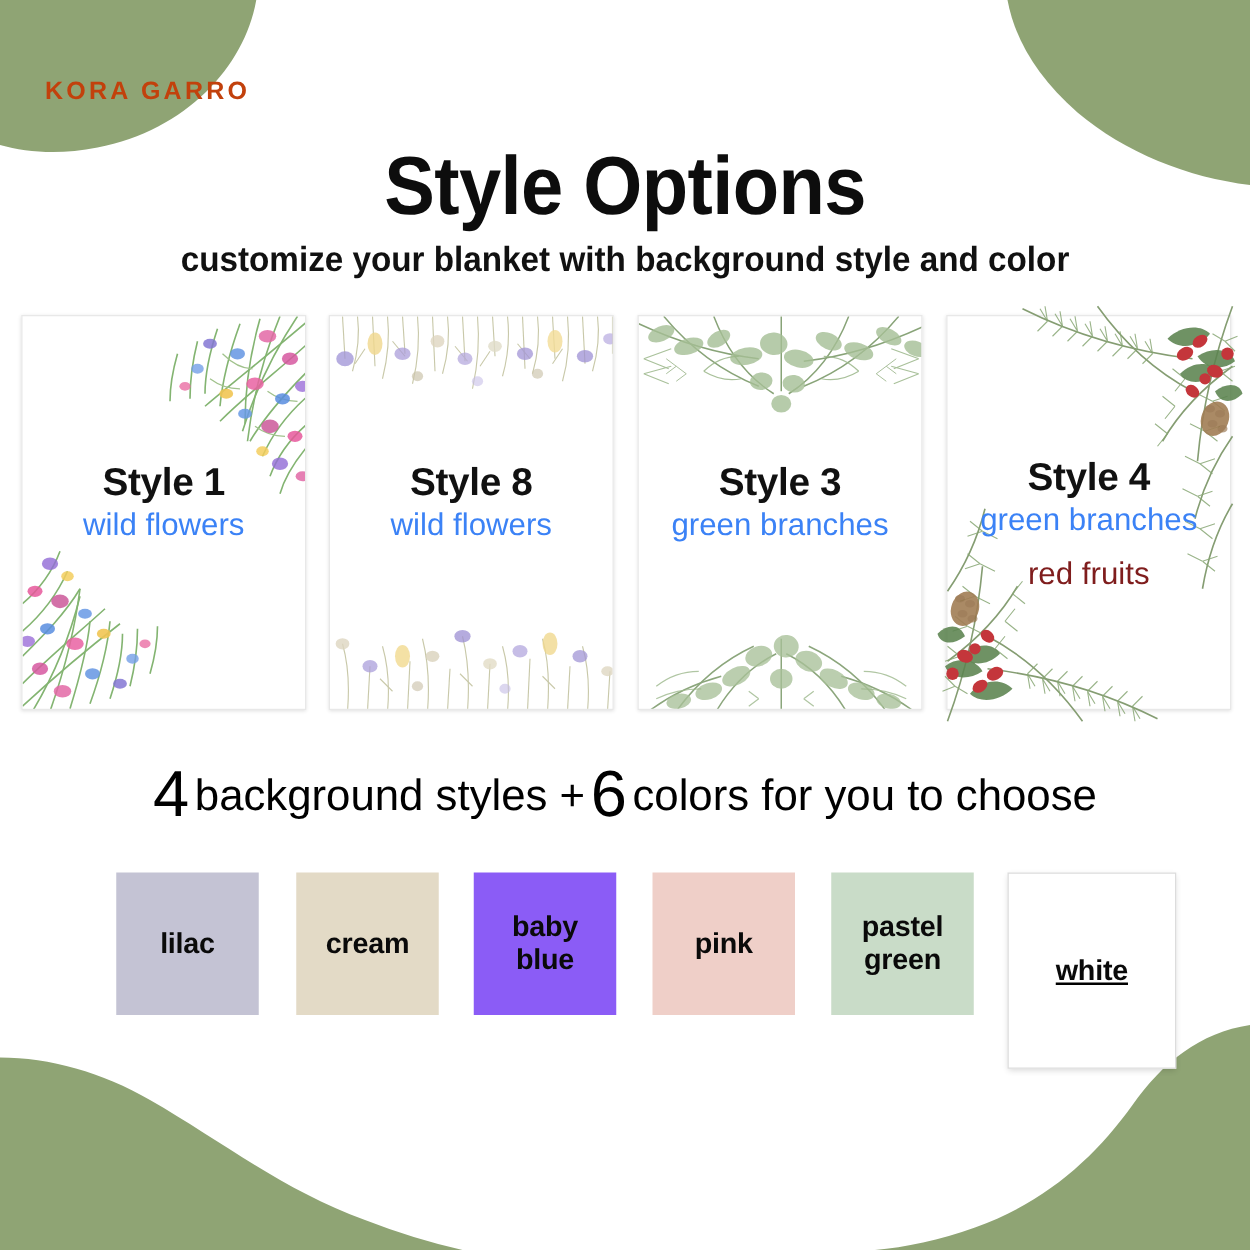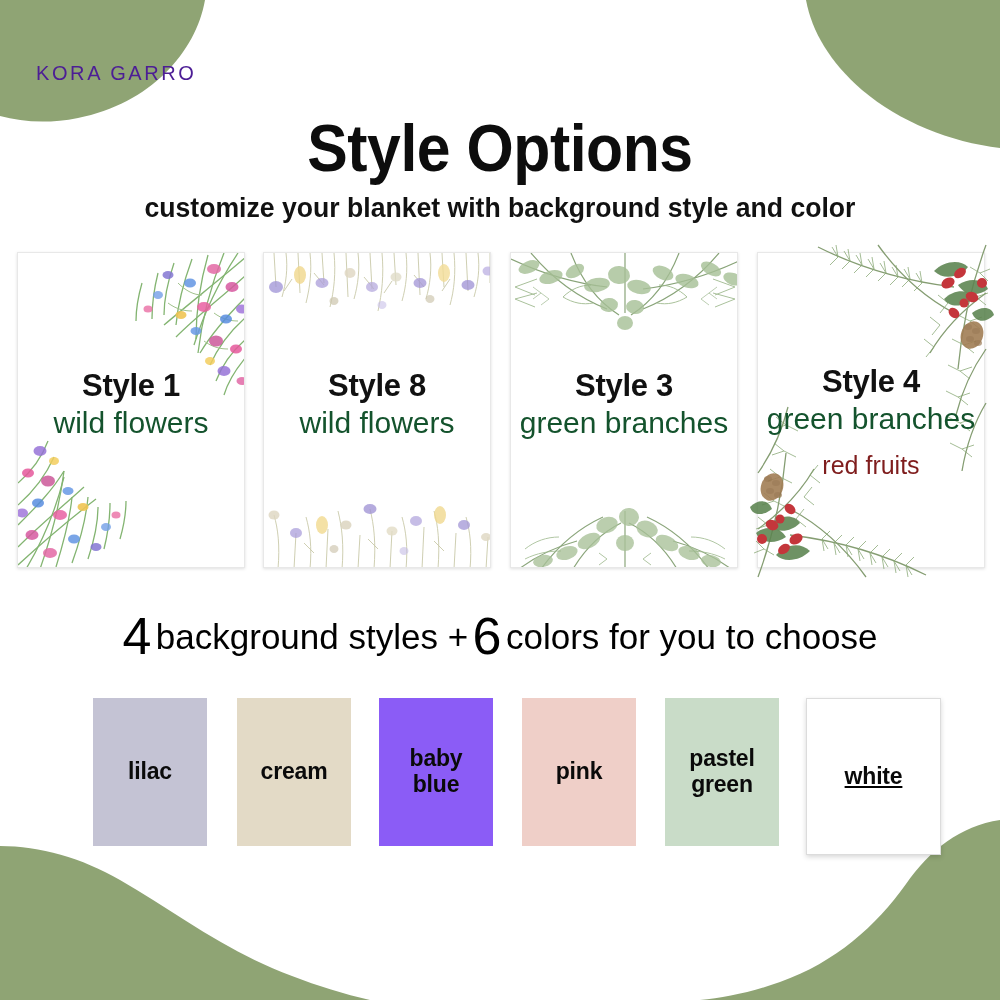--- a/index.html
+++ b/index.html
@@ -55,21 +55,21 @@
   .card-text {
     position:absolute; left:-14px; right:-14px; top:116px;
     text-align:center; z-index:4;
   }
   .card-title {
     font-size:31px; font-weight:700; color:#111; line-height:1.08;
     font-family:"Liberation Sans Narrow","Liberation Sans",sans-serif;
     letter-spacing:-0.3px;
   }
   .card-sub {
-    font-size:30px; font-weight:300; color:#14532d; line-height:1.22;
+    font-size:25px; font-weight:300; color:#3b82f6; line-height:1.22;
     margin-top:3px;
     font-family:"Liberation Sans Narrow","Liberation Sans",sans-serif;
   }
   .card-sub2 {
     font-size:25px; font-weight:300; color:#7f1d1d; line-height:1.22;
     margin-top:12px;
     font-family:"Liberation Sans Narrow","Liberation Sans",sans-serif;
   }
 
   
@@ -79,21 +79,21 @@
     font-family:"Liberation Sans Narrow","Liberation Sans",sans-serif;
     font-weight:300;
     white-space:nowrap;
   }
   .tagline .num { font-size:52px; font-weight:300; vertical-align:-5px; }
   .tagline .txt { font-size:35px; font-weight:300; }
 
   
   .swatches { position:absolute; top:698px; left:0; width:1000px; height:160px; }
   .swatch {
-    position:absolute; top:0; width:114px; height:148px;
+    position:absolute; top:0; width:114px; height:114px;
     display:flex; align-items:center; justify-content:center;
   }
   .swatch.white-sw {
     border:1px solid #dcdcdc;
     box-shadow:0 2px 5px rgba(0,0,0,0.16);
     height:157px;
   }
   .swatch-label {
     font-size:23px; font-weight:700; color:#0a0a0a;
     text-align:center; line-height:1.12;
@@ -111,21 +111,21 @@
     <path fill="#8fa474" d="M0,0 L205,0 C196,52 150,104 78,118 C48,124 22,122 0,116 Z"></path>
 
     <path fill="#8fa474" d="M1000,0 L1000,148 C950,142 900,122 862,90 C830,62 812,32 806,0 Z"></path>
 
     <path fill="#8fa474" d="M0,1000 L0,846 C40,846 82,858 120,880 C176,912 226,952 292,976 C318,986 344,994 370,1000 Z"></path>
 
     <path fill="#8fa474" d="M1000,1000 L1000,820 C960,826 930,850 906,884 C876,926 836,962 780,982 C752,992 724,998 700,1000 Z"></path>
   </svg>
 </div>
 
-<div class="brand" style="color: #4c1d95;">KORA GARRO</div>
+<div class="brand" style="color: #c2410c; font-weight: bold;">KORA GARRO</div>
 
 <div class="page-title">Style Options</div>
 <div class="page-subtitle">customize your blanket with background style and color</div>
 
 <div class="cards">
 
   <div class="card" style="left:17px;">
     <div class="art">
       <svg width="228" height="316" viewBox="0 0 228 316">
         <g opacity="0.95">

